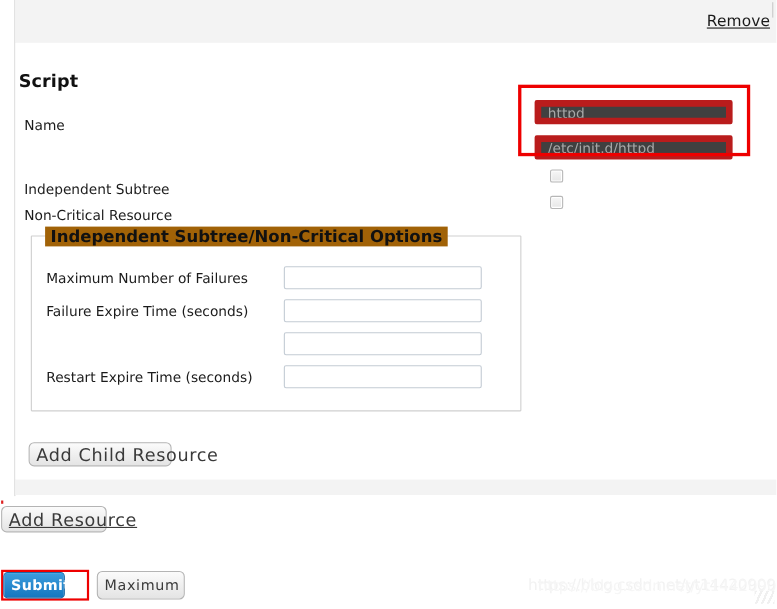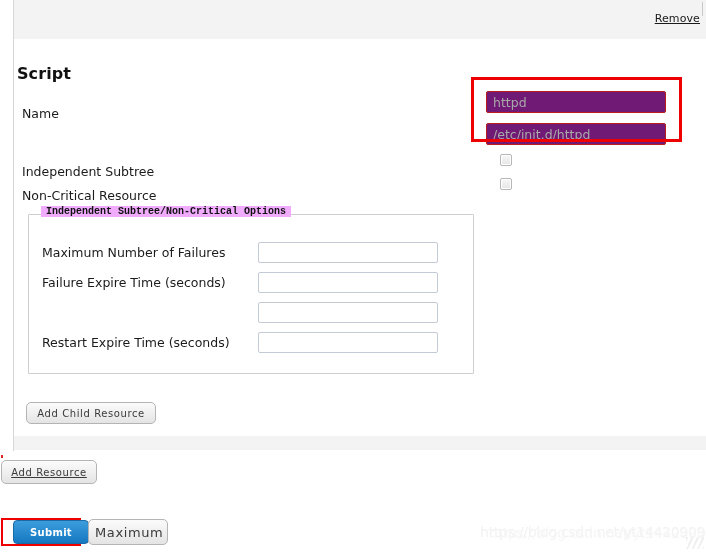--- a/index.html
+++ b/index.html
@@ -40,21 +40,21 @@
   }
   .header-tick {
     position: absolute;
     left: 688px; top: 2px;
     width: 1px; height: 14px;
     background: #c9c9c9;
   }
   .remove-link {
     position: absolute;
     right: 6px; top: 12px;
-    font-size: 11px;
+    font-size: 14px;
     color: #1a1a1a;
     text-decoration: underline;
     cursor: pointer;
     letter-spacing: .1px;
   }
 
   
   .body-area {
     position: absolute;
     left: 14px; top: 39px;
@@ -79,22 +79,22 @@
     font-size: 12.5px;
     color: #1b1b1b;
     white-space: nowrap;
     margin-top: 12px;
   }
 
   .txt-input {
     position: absolute;
     left: 472px;
     width: 180px; height: 22px;
-    border: 1px solid #b91c1c;
-    background: #701a75;
+    border: 6px solid #b91c1c;
+    background: #404040;
     border-radius: 2px;
     font-family: "DejaVu Sans", "Liberation Sans", sans-serif;
     font-size: 12.5px;
     color: #9a9a9a;
     padding: 0 6px;
     line-height: 20px;
     outline: none;
   }
   .txt-input::placeholder { color: #a8a8a8; opacity: 1; }
 
@@ -123,26 +123,25 @@
     position: absolute;
     left: 26px; top: 214px;
     width: 446px; height: 160px;
     border: 1px solid #cfcfcf;
     border-radius: 1px;
     background: #ffffff;
   }
   .fs-legend {
     position: absolute;
     left: 12px; top: -9px;
-    background: #f0abfc;
+    background: #a16207;
     padding: 0 5px;
-    font-size: 10px;
+    font-size: 15px;
     font-weight: bold;
     color: #111111;
-    font-family: Liberation Mono, monospace;
   }
   .fs-row { position: absolute; left: 0; width: 446px; height: 22px; }
   .fs-row .lbl {
     position: absolute;
     left: 13px; top: 2px;
     font-size: 12.5px;
     color: #1b1b1b;
     white-space: nowrap;
   }
   .fs-input {
@@ -159,21 +158,21 @@
     outline: none;
   }
 
   
   .btn-grey {
     position: absolute;
     border: 1px solid #b4b4b4;
     border-radius: 5px;
     background: linear-gradient(#fbfbfb, #e4e4e4);
     font-family: "DejaVu Sans", "Liberation Sans", sans-serif;
-    font-size: 10px;
+    font-size: 16px;
     color: #3a3a3a;
     letter-spacing: .6px;
     cursor: pointer;
     white-space: nowrap;
   }
   #add-child-resource-button {
     left: 26px; top: 402px;
     width: 130px; height: 22px;
   }
   #add-resource-button {
@@ -203,31 +202,30 @@
   
   .submit-wrap {
     position: absolute;
     left: 1px; top: 518px;
     width: 80px; height: 28px;
     border: 2px solid #ee0000;
   }
   #submit-button {
     position: absolute;
     left: 0; top: 0;
-    width: 76px; height: 24px;
+    width: 56px; height: 24px;
     border: 1px solid #1a6aa8;
     border-radius: 4px;
     background: linear-gradient(#3c9ddd, #1577c0);
     color: #ffffff;
     font-family: "DejaVu Sans", "Liberation Sans", sans-serif;
-    font-size: 10px;
+    font-size: 13px;
     font-weight: bold;
     letter-spacing: .3px;
     cursor: pointer;
-    margin-left: 10px;
   }
 
   
   .watermark {
     position: absolute;
     left: 480px; top: 520px;
     width: 226px; height: 30px;
     pointer-events: none;
     overflow: hidden;
   }

